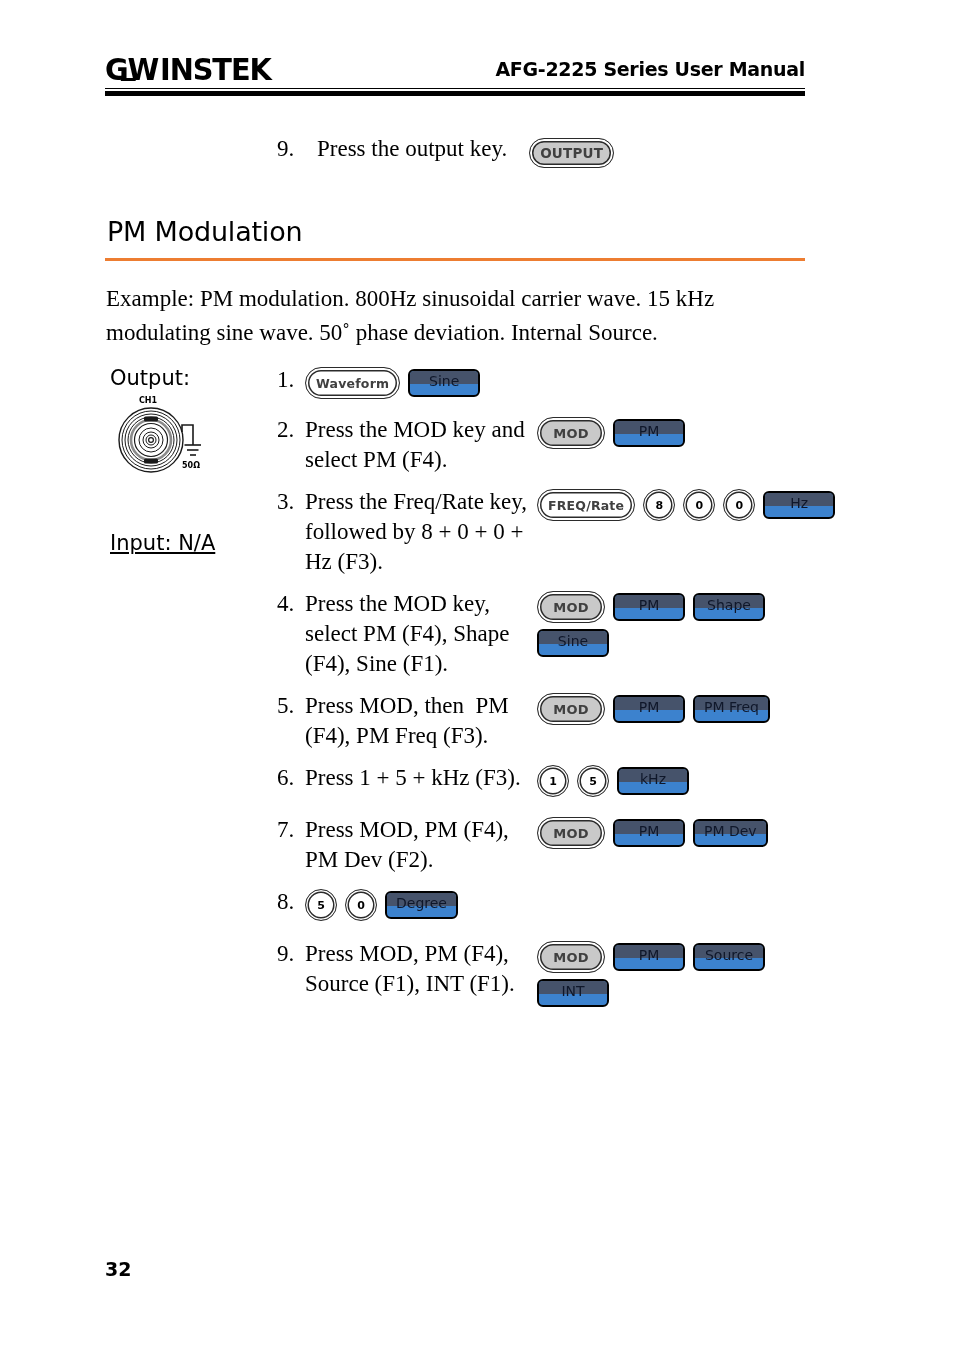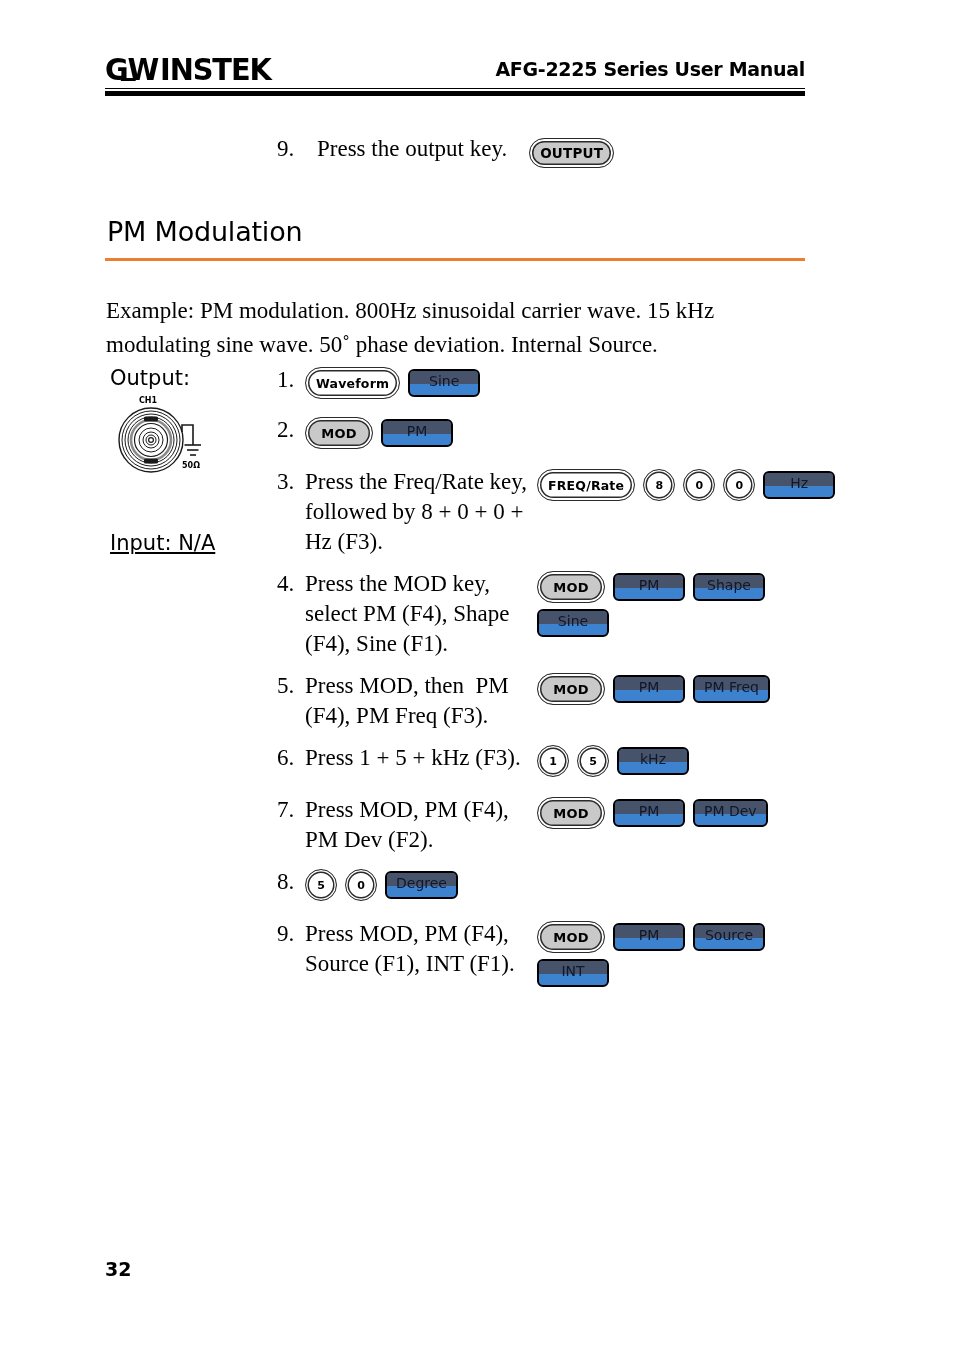--- a/index.html
+++ b/index.html
@@ -104,21 +104,21 @@
   .sec-rule {
     position: absolute;
     left: 105px; top: 258px;
     width: 700px; height: 3px;
     background: #ED7D31;
   }
 
   
   .example {
     position: absolute;
-    left: 106px; top: 294px;
+    left: 106px; top: 282px;
     width: 700px;
     font-size: 23px;
     line-height: 34px;
   }
 
   
   .label-output {
     position: absolute;
     left: 110px; top: 366px;
     font-family: "DejaVu Sans", sans-serif;
@@ -186,21 +186,21 @@
     height: 32px;
     min-width: 68px;
     padding: 0 10px;
     border: 1.5px solid #2b2b2b;
     border-radius: 16px;
     background: #c9c9c9;
     box-shadow: inset 0 0 0 2px #ffffff, inset 0 0 0 3.5px #2b2b2b;
     font-family: "DejaVu Sans", sans-serif;
     font-size: 13px;
     font-weight: bold;
-    color: #000000;
+    color: #404040;
     letter-spacing: 0.2px;
     box-sizing: border-box;
   }
   
   .pkey.light {
     background: #ffffff;
     font-size: 12.5px;
   }
   
   .pkey.output {
@@ -334,20 +334,21 @@
           <div class="keyrow">
             <span class="pkey light">Waveform</span>
             <span class="skey">
               <span>Sine</span>
             </span>
           </div>
         </div>
       </div>
       <div class="step" style="margin-top: 10px;">
         <div class="num">2.</div>
+        <div class="txt">Press the MOD key and select PM (F4).</div>
         <div class="keycol">
           <div class="keyrow">
             <span class="pkey">MOD</span>
             <span class="skey">
               <span>PM</span>
             </span>
           </div>
         </div>
       </div>
       <div class="step" style="margin-top: 12px;">

